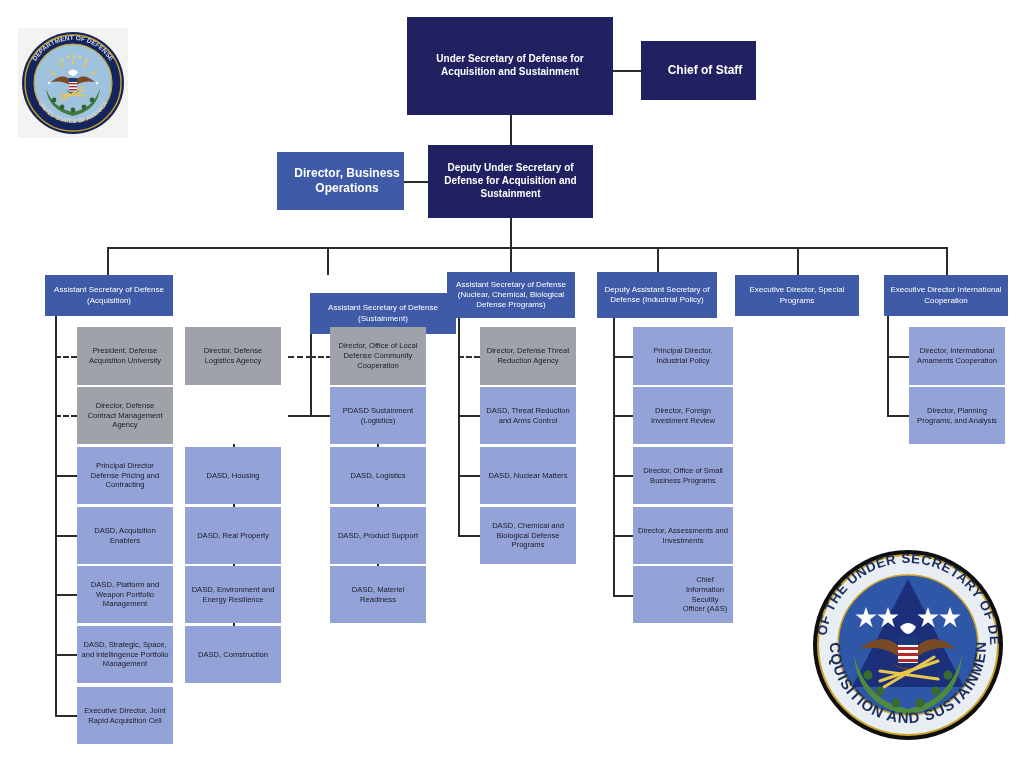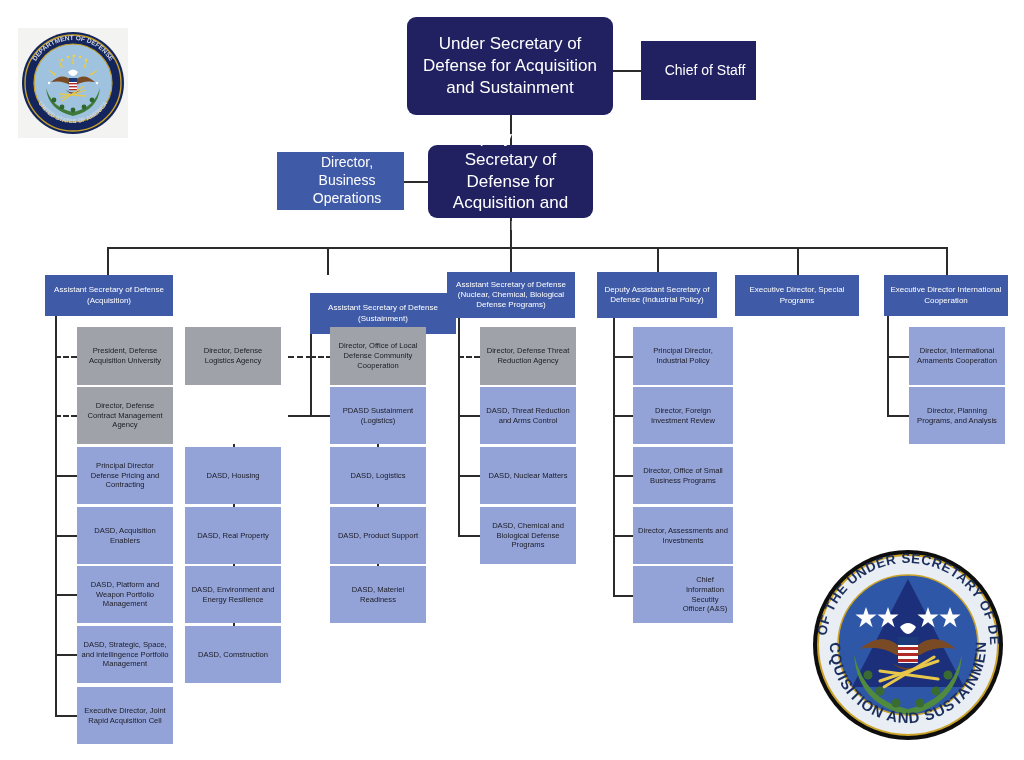--- a/index.html
+++ b/index.html
@@ -23,22 +23,22 @@
     padding:2px 4px;
     z-index:3;
   }
   .node span{display:block;width:100%;}
 
   .navy{background:#212061;color:#ffffff;}
   .mid {background:#3f5aa6;color:#ffffff;align-items:center;}
   .lite{background:#93a3d7;color:#1b1b25;}
   .gray{background:#9fa3a9;color:#1b1b25;}
 
-  .t-lg{font-size:17px;font-weight:normal;border-radius:9px;}
-  .t-md{font-size:14px;font-weight:normal;padding-left:17px;}
+  .t-lg{font-size:10px;font-weight:bold;}
+  .t-md{font-size:12px;font-weight:bold;padding-left:17px;}
   .t-sm{font-size:8px;font-weight:normal;}
   .t-xs{font-size:7.6px;font-weight:normal;}
 
   
   .ln{position:absolute;background:#2b2b2b;z-index:1;}
   .lnv{width:2px;}
   .lnh{height:2px;}
   .dash{
     position:absolute;z-index:1;height:0;
     border-top:2px dashed #2b2b2b;

